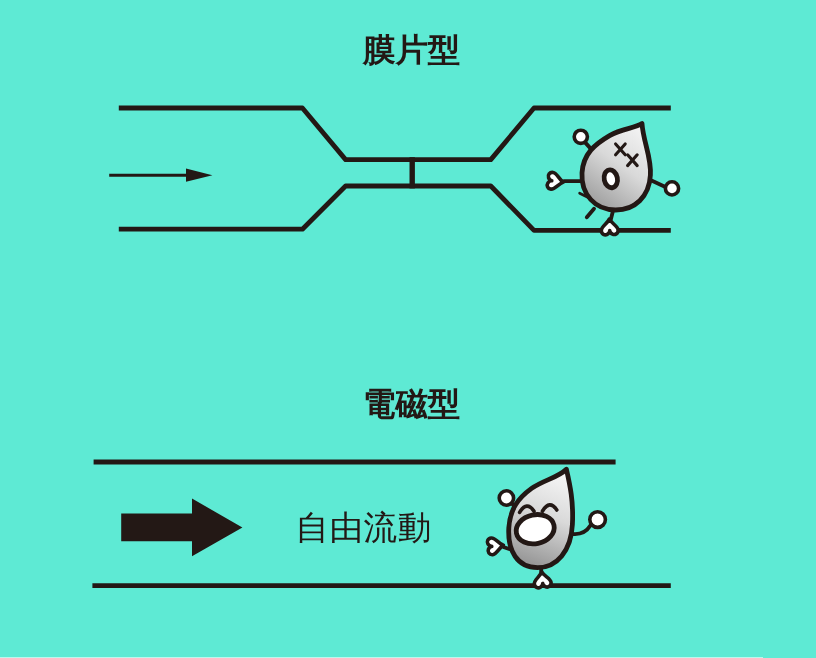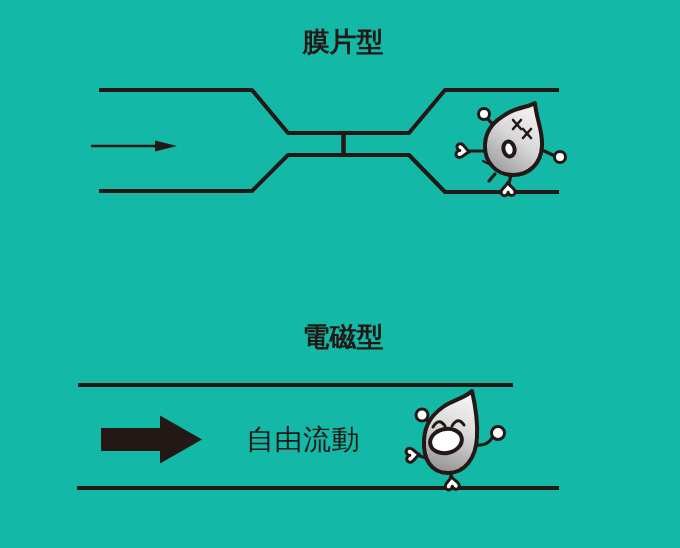--- a/index.html
+++ b/index.html
@@ -1,17 +1,17 @@
 <!DOCTYPE html>
 <html><head>
 <meta charset="utf-8">
 <style>
   html,body{margin:0;padding:0;background:#fff;}
   .stage{
-    position:relative;width:680px;height:548px;background:#14b8a6;overflow:hidden;
+    position:relative;width:680px;height:548px;background:#5eead4;overflow:hidden;
     font-family:"DejaVu Sans",sans-serif;
     text-decoration:underline;
   }
   svg{display:block;}
   .ink-stroke{stroke:#231815;fill:none;}
   .title-text{
     font-family:"DejaVu Sans",sans-serif;
     font-size:27px;font-weight:700;fill:#231815;
   }
   .label-text{

